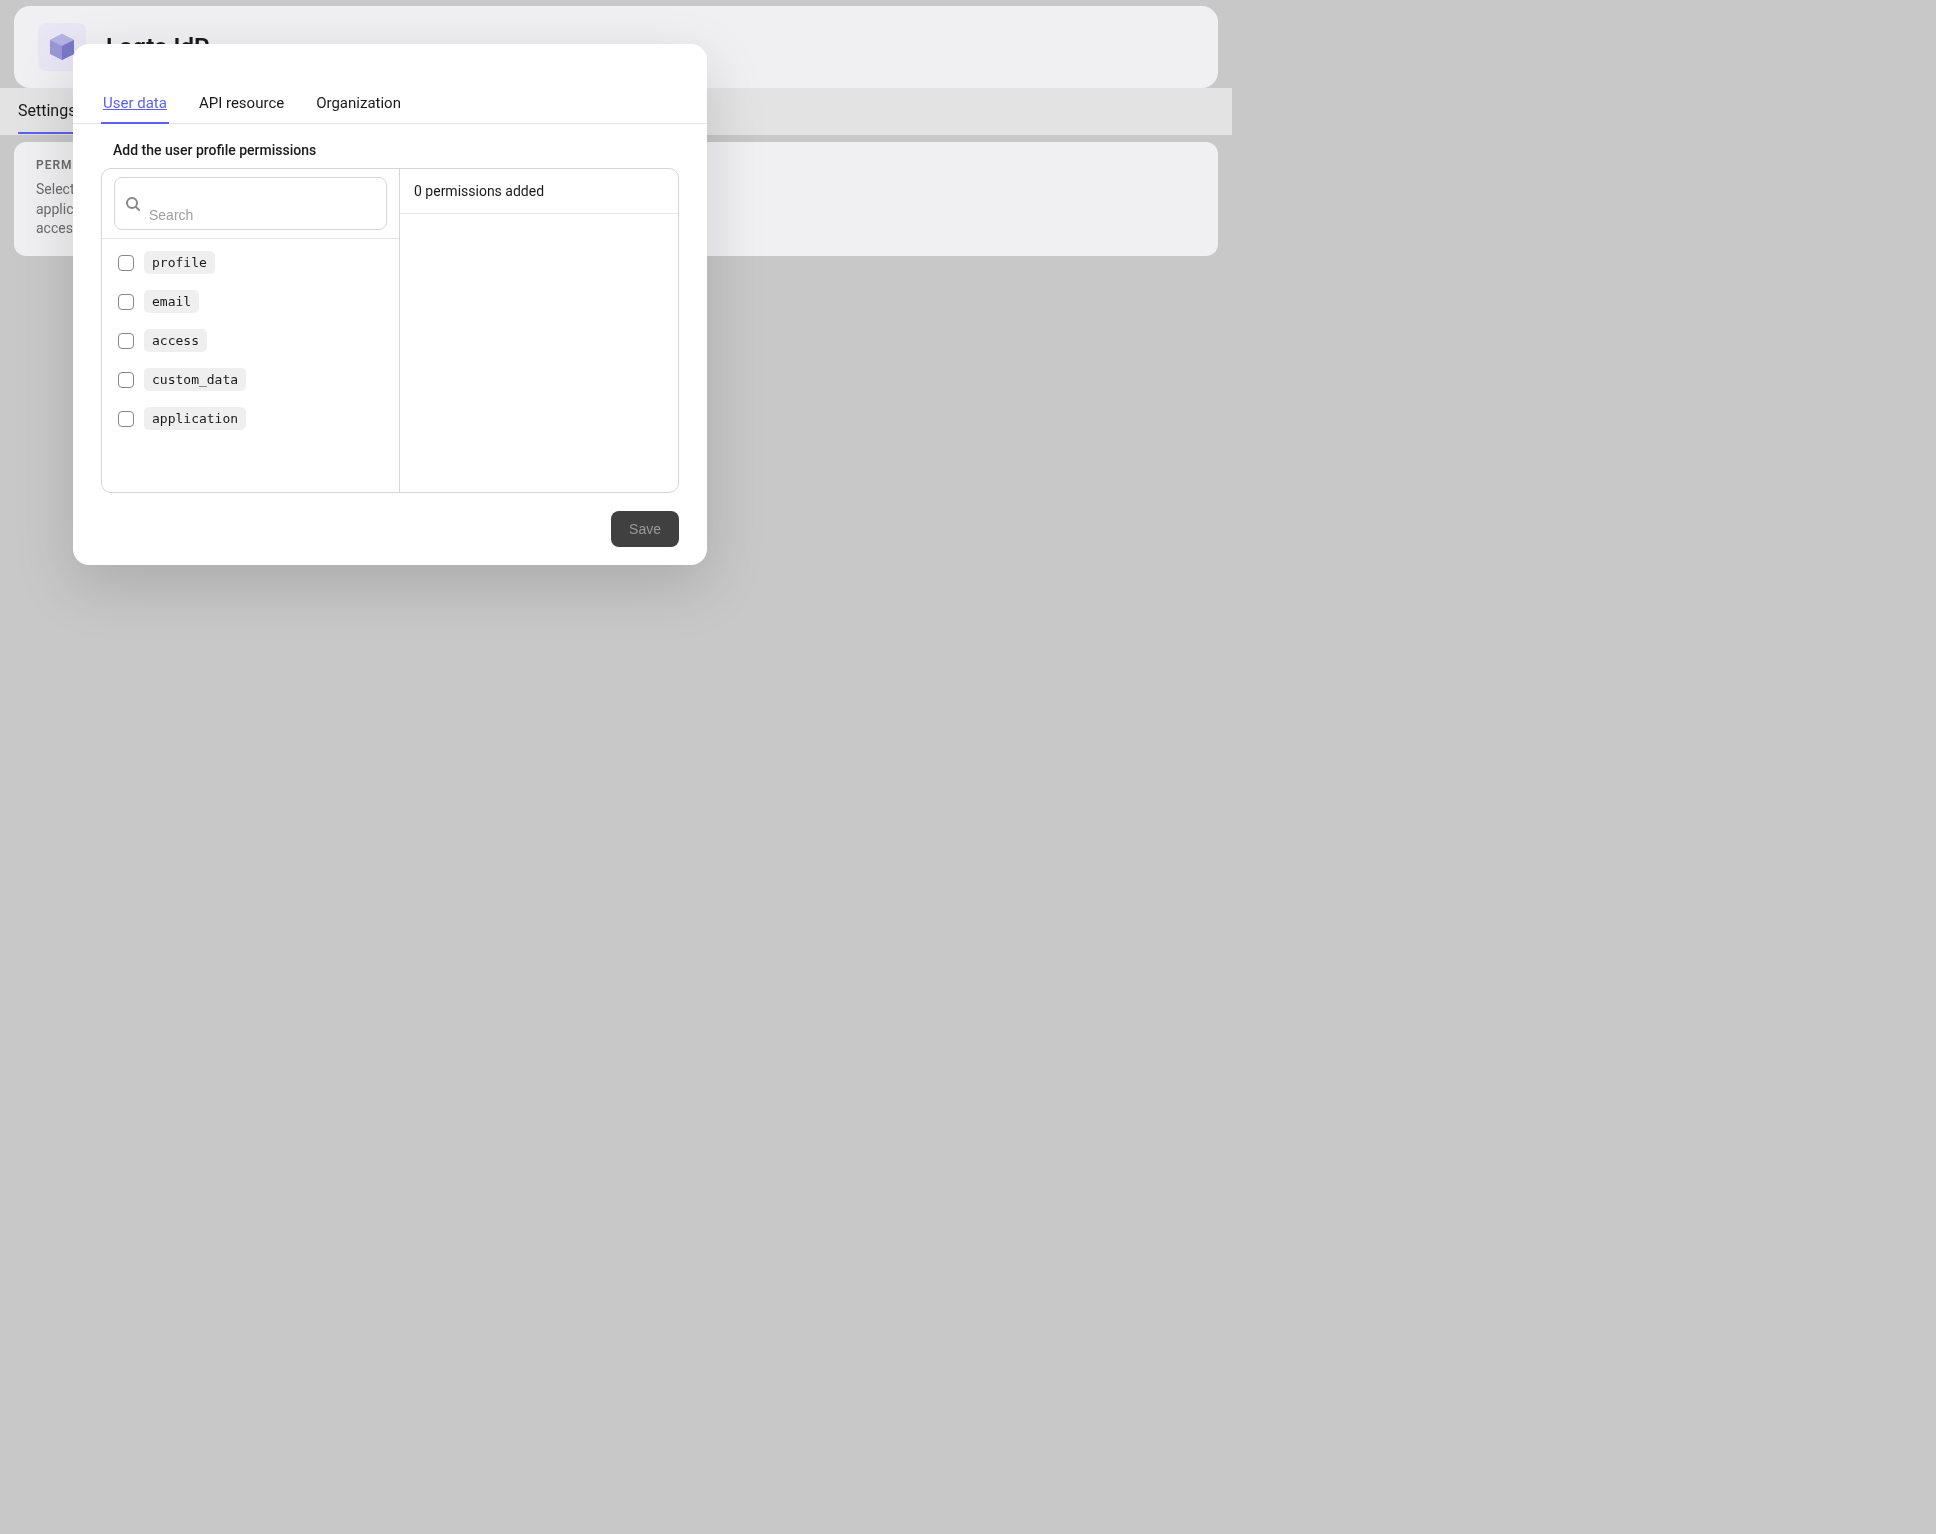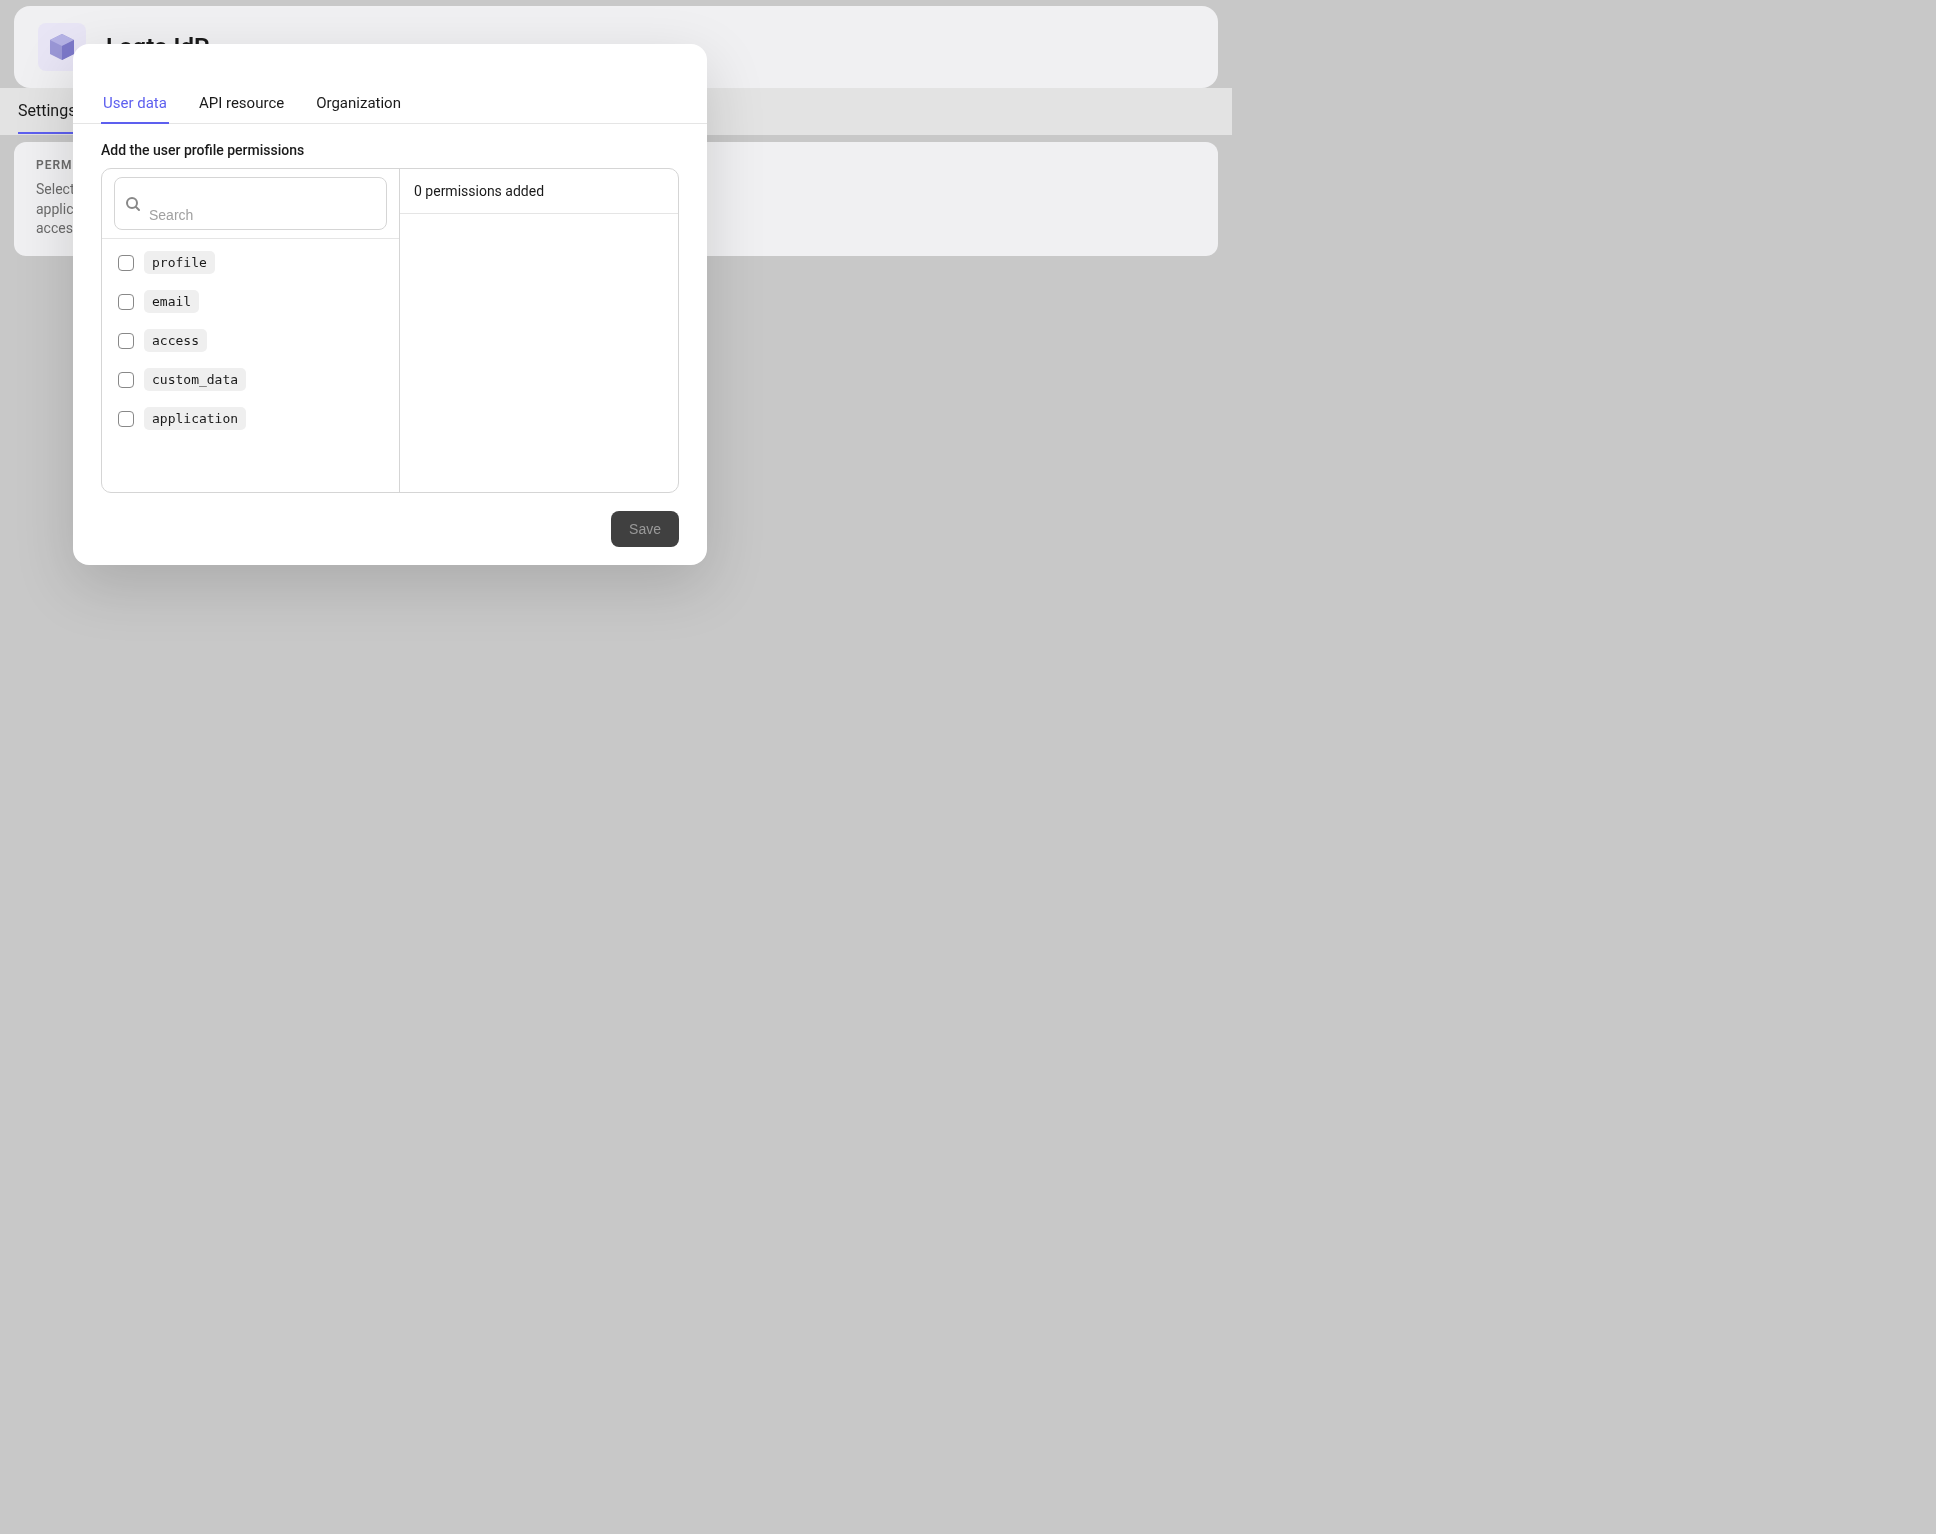--- a/index.html
+++ b/index.html
@@ -143,33 +143,35 @@
       font-size: 15px;
       color: #1a1a1a;
       padding: 8px 2px 10px;
       cursor: pointer;
       border-bottom: 2px solid transparent;
       margin-bottom: -1px;
     }
     .modal-tab.active {
       color: #5d5fef;
       border-bottom-color: #5d5fef;
+      text-decoration: underline;
     }
     .modal-body {
       padding: 18px 28px 0;
       flex: 1;
       display: flex;
       flex-direction: column;
       min-height: 0;
     }
     .section-label {
       font-size: 14px;
       font-weight: 500;
       color: #1a1a1a;
       margin-bottom: 10px;
+      margin-left: 12px;
     }
     .dual-panel {
       flex: 1;
       border: 1px solid #d5d5d5;
       border-radius: 10px;
       display: flex;
       min-height: 0;
       overflow: hidden;
     }
     .left-panel {

